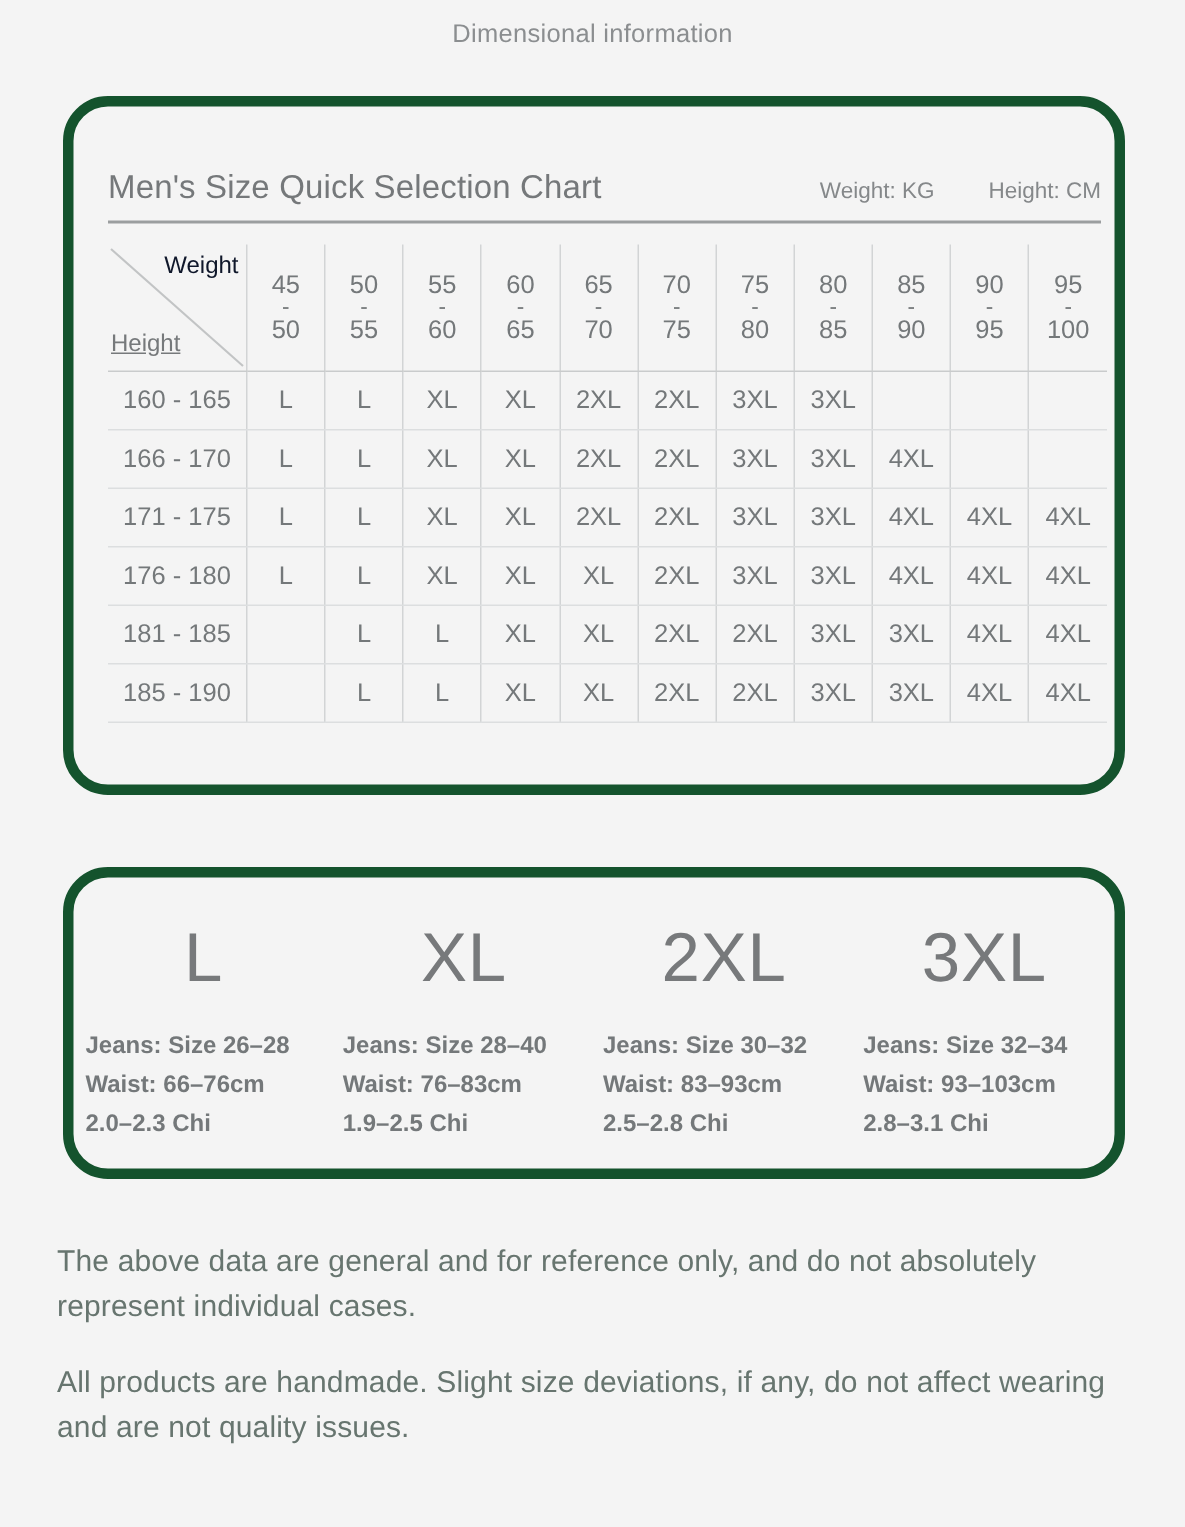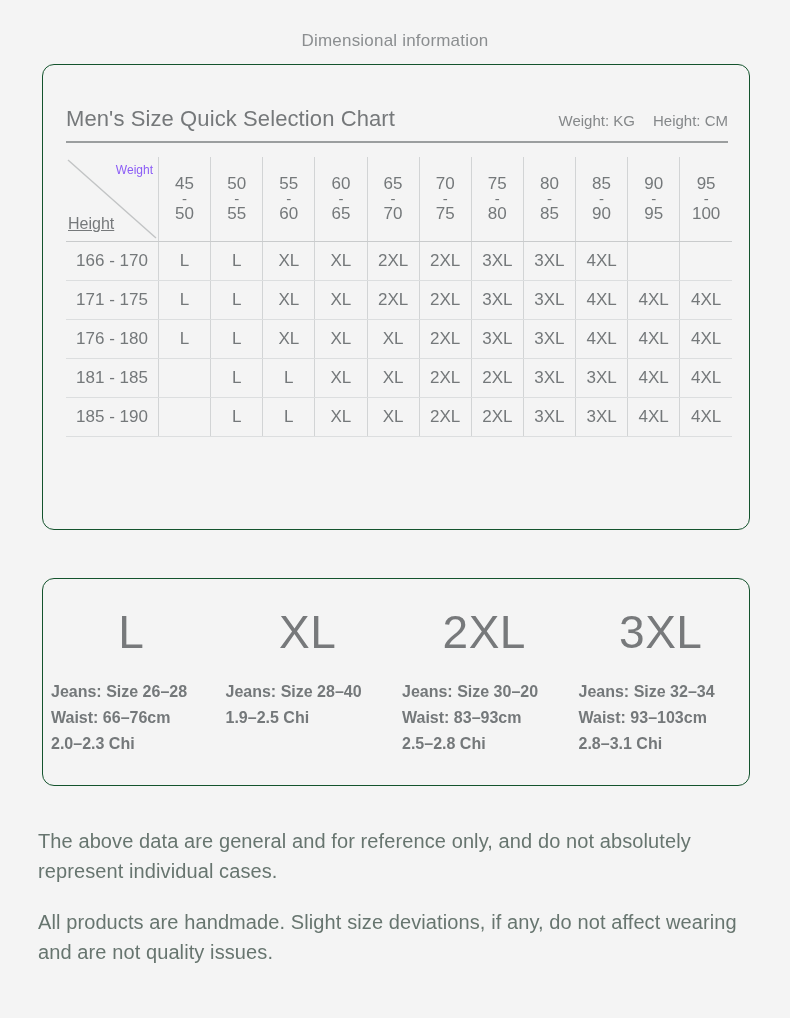--- a/index.html
+++ b/index.html
@@ -15,30 +15,30 @@
     overflow: hidden;
     position: relative;
   }
 
   
   .page-title {
     text-align: center;
     font-size: 17px;
     color: #8b8e90;
     letter-spacing: 0.2px;
-    padding-top: 28px;
+    padding-top: 10px;
     height: 26px;
     line-height: 26px;
   }
 
   
   .card {
     position: absolute;
-    border: 1px solid #14532d;
-    border-radius: 12px;
+    border: 7px solid #14532d;
+    border-radius: 30px;
     background: #f4f4f4;
     box-sizing: border-box;
   }
 
   #chart-card {
     left: 42px;
     top: 64px;
     width: 708px;
     height: 466px;
   }
@@ -54,21 +54,21 @@
     justify-content: space-between;
   }
   .chart-head-title {
     font-size: 22px;
     color: #75787a;
     letter-spacing: 0.1px;
     white-space: nowrap;
   }
   .chart-head-units {
     display: flex;
-    gap: 18px;
+    gap: 36px;
     font-size: 15px;
     color: #85888a;
     white-space: nowrap;
     padding-bottom: 2px;
   }
   .chart-head-rule {
     position: absolute;
     left: 23px;
     top: 76px;
     width: 662px;
@@ -107,22 +107,22 @@
   .corner-diag {
     position: absolute;
     inset: 0;
     width: 100%;
     height: 100%;
   }
   .corner-weight {
     position: absolute;
     right: 5px;
     top: 6px;
-    font-size: 12px;
-    color: #8b5cf6;
+    font-size: 16px;
+    color: #0f172a;
   }
   .corner-height {
     position: absolute;
     left: 2px;
     bottom: 8px;
     font-size: 16px;
     color: #76797b;
     text-decoration: underline;
   }
 
@@ -290,20 +290,34 @@
             <span class="num">95</span>
           </th>
           <th class="wcol">
             <span class="num">95</span>
             <span class="dash">-</span>
             <span class="num">100</span>
           </th>
         </tr>
     </thead>
     <tbody id="table-body">
+        <tr class="data-row">
+          <td class="hrow-label">160 - 165</td>
+          <td class="dcell">L</td>
+          <td class="dcell">L</td>
+          <td class="dcell">XL</td>
+          <td class="dcell">XL</td>
+          <td class="dcell">2XL</td>
+          <td class="dcell">2XL</td>
+          <td class="dcell">3XL</td>
+          <td class="dcell">3XL</td>
+          <td class="dcell"></td>
+          <td class="dcell"></td>
+          <td class="dcell"></td>
+        </tr>
         <tr class="data-row">
           <td class="hrow-label">166 - 170</td>
           <td class="dcell">L</td>
           <td class="dcell">L</td>
           <td class="dcell">XL</td>
           <td class="dcell">XL</td>
           <td class="dcell">2XL</td>
           <td class="dcell">2XL</td>
           <td class="dcell">3XL</td>
           <td class="dcell">3XL</td>
@@ -378,27 +392,28 @@
         <div class="detail-lines">
           <div class="detail-line">Jeans: Size 26–28</div>
           <div class="detail-line">Waist: 66–76cm</div>
           <div class="detail-line">2.0–2.3 Chi</div>
         </div>
       </div>
       <div class="detail-col">
         <div class="detail-size">XL</div>
         <div class="detail-lines">
           <div class="detail-line">Jeans: Size 28–40</div>
+          <div class="detail-line">Waist: 76–83cm</div>
           <div class="detail-line">1.9–2.5 Chi</div>
         </div>
       </div>
       <div class="detail-col">
         <div class="detail-size">2XL</div>
         <div class="detail-lines">
-          <div class="detail-line">Jeans: Size 30–20</div>
+          <div class="detail-line">Jeans: Size 30–32</div>
           <div class="detail-line">Waist: 83–93cm</div>
           <div class="detail-line">2.5–2.8 Chi</div>
         </div>
       </div>
       <div class="detail-col">
         <div class="detail-size">3XL</div>
         <div class="detail-lines">
           <div class="detail-line">Jeans: Size 32–34</div>
           <div class="detail-line">Waist: 93–103cm</div>
           <div class="detail-line">2.8–3.1 Chi</div>

